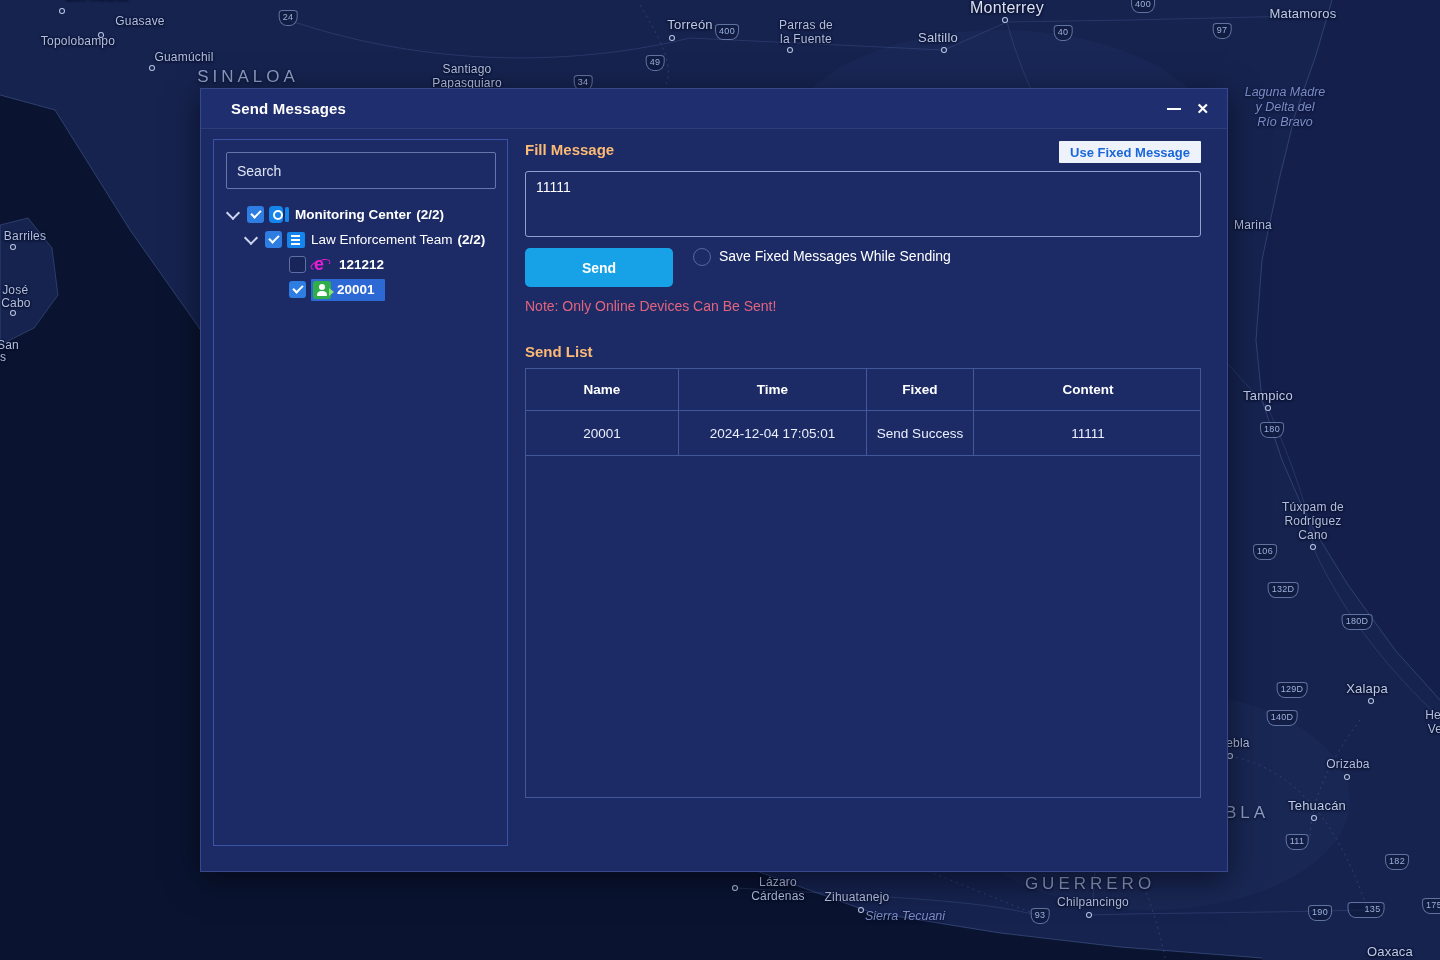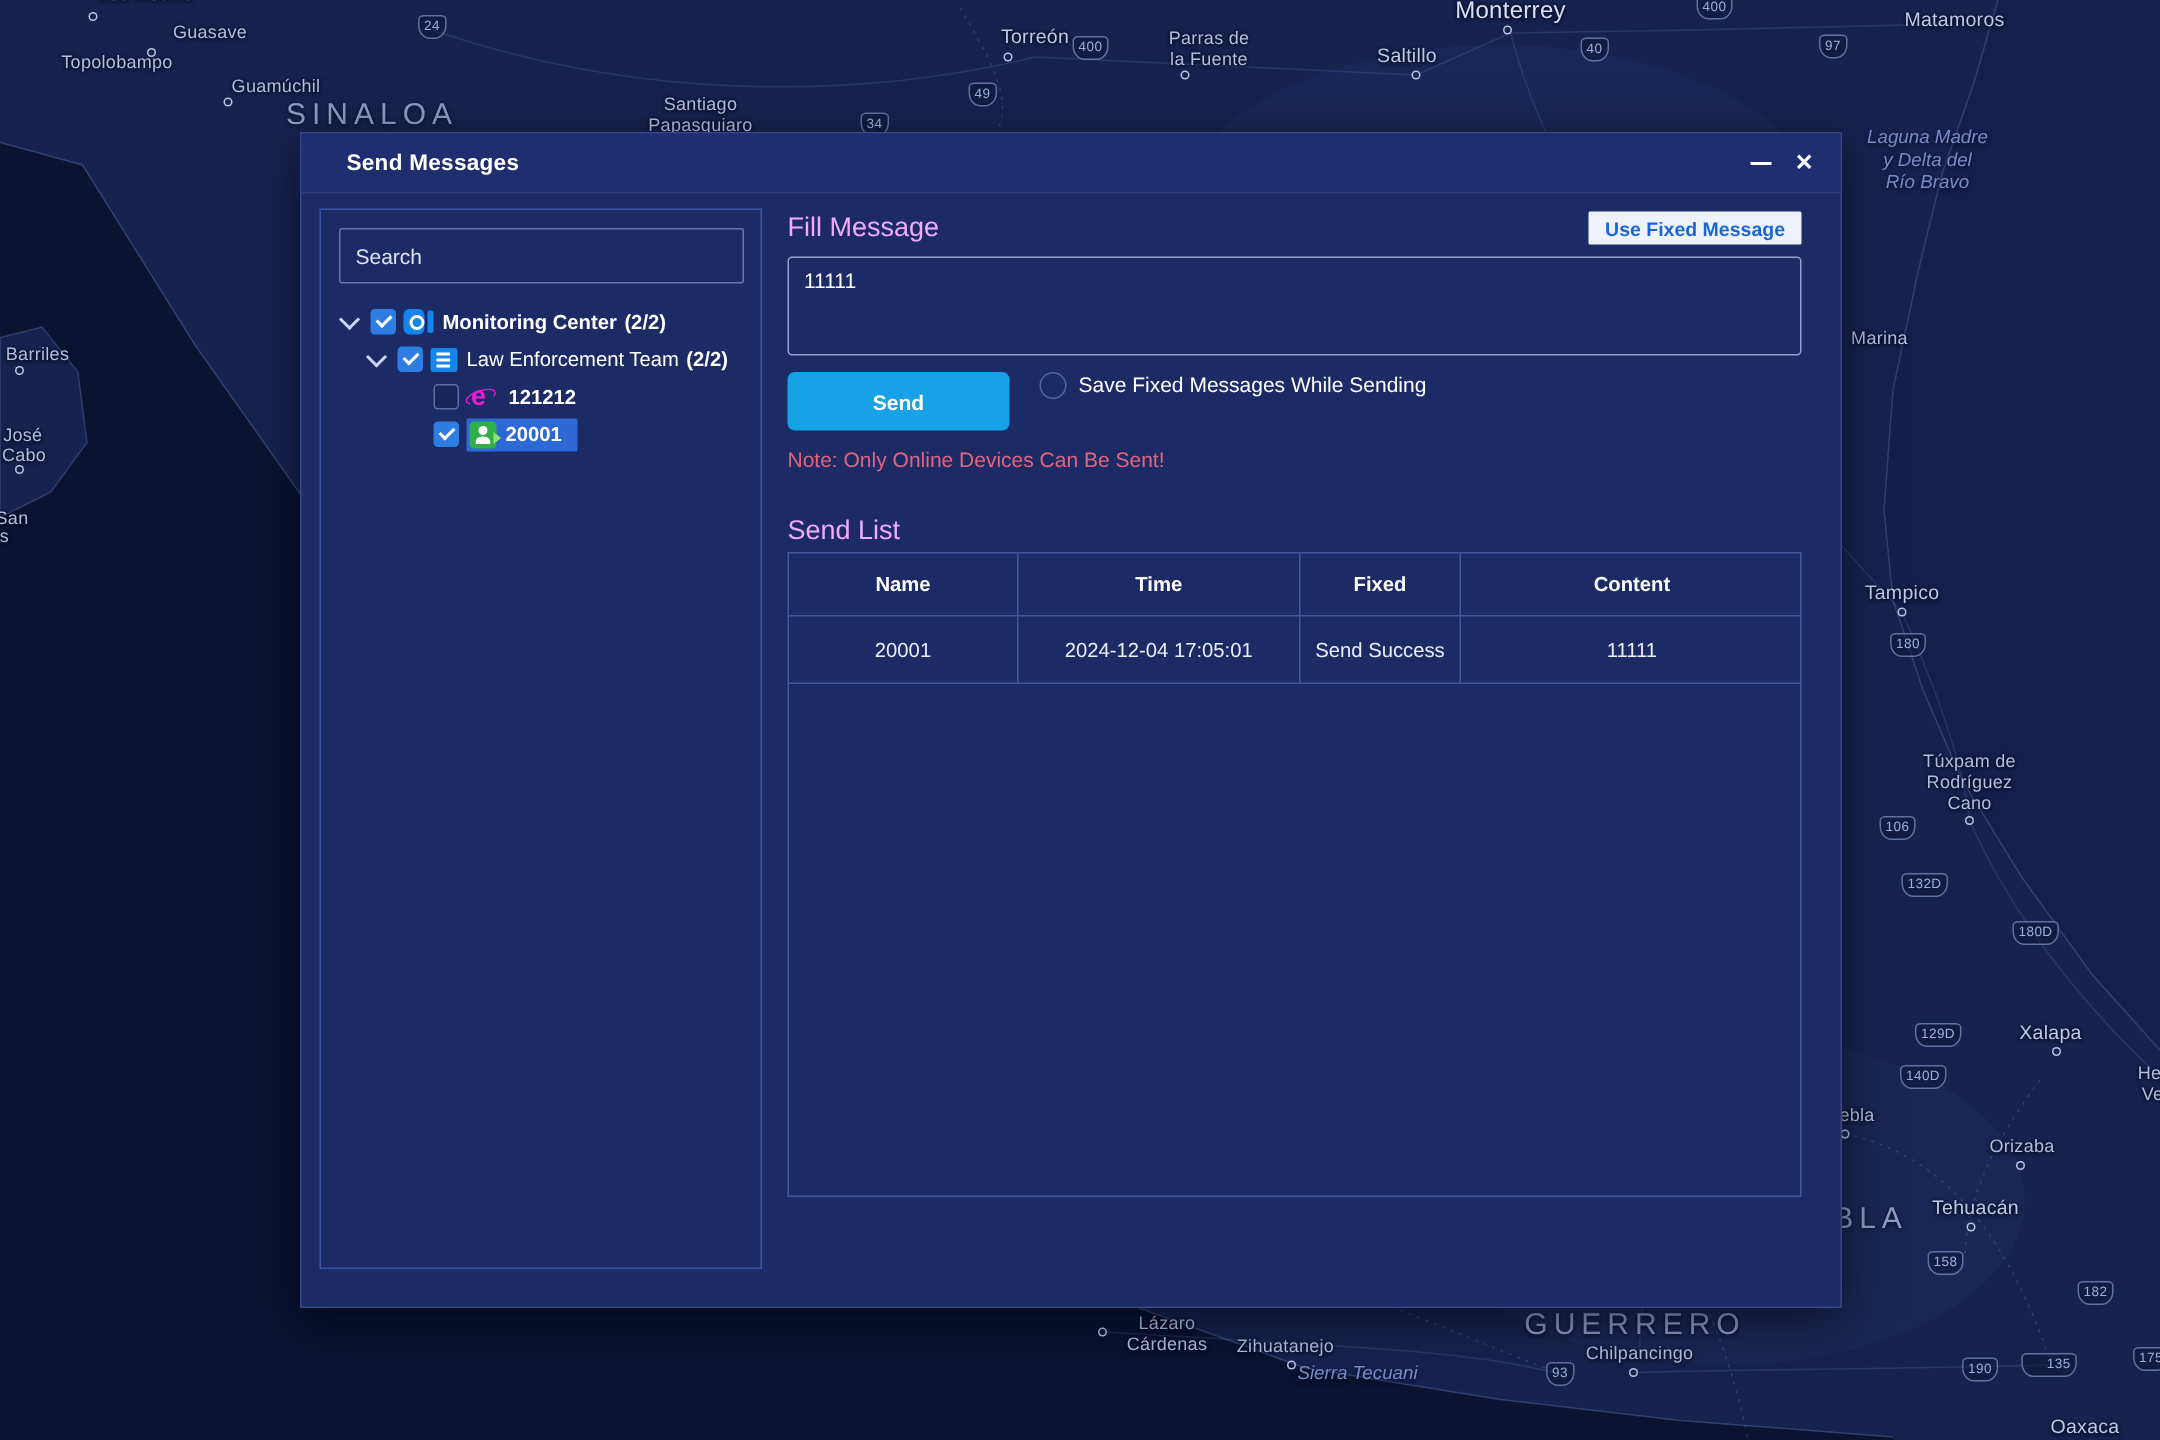--- a/index.html
+++ b/index.html
@@ -8,21 +8,21 @@
        -webkit-font-smoothing:antialiased}
 
   
   .map{position:absolute;inset:0;background:#16234f}
   .map svg{position:absolute;inset:0}
   .mlabel{position:absolute;transform:translate(-50%,-50%);color:#becae9;font-size:13px;
           white-space:pre;text-align:center;line-height:1.15;letter-spacing:.2px;
           text-shadow:0 1px 3px rgba(4,10,30,.95),0 0 2px rgba(4,10,30,.9)}
   .mlabel.sm{font-size:12px;color:#b2bfe2}
   .mlabel.lg{font-size:16px;color:#d9e0f6}
-  .mstate{position:absolute;transform:translate(-50%,-50%);color:#8d9cc6;font-size:20px;
+  .mstate{position:absolute;transform:translate(-50%,-50%);color:#8d9cc6;font-size:17px;
           letter-spacing:4px;white-space:pre;text-shadow:0 1px 3px rgba(4,10,30,.9)}
   .mpark{position:absolute;transform:translate(-50%,-50%);color:#7a8cc7;font-size:12.5px;
          font-style:italic;white-space:pre;text-align:center;line-height:1.2;
          text-shadow:0 1px 3px rgba(4,10,30,.9)}
   .shield{position:absolute;transform:translate(-50%,-50%);font-size:9px;line-height:1;
           color:#9db0dc;border:1px solid rgba(150,172,222,.6);background:rgba(13,24,56,.55);
           padding:2px 3px 3px;border-radius:4px 4px 8px 8px / 3px 3px 9px 9px;letter-spacing:.3px}
   .mdot{position:absolute;transform:translate(-50%,-50%);width:6px;height:6px;border-radius:50%;
         border:1.5px solid rgba(215,225,250,.85);background:rgba(20,35,80,.4);box-sizing:border-box}
 
@@ -72,21 +72,21 @@
   .icon-ie .orbit{position:absolute;left:-1px;top:5px;width:21px;height:9px;border:1.5px solid #e81ed4;
                   border-radius:50%;transform:rotate(-18deg);border-bottom-color:transparent;box-sizing:border-box}
   .icon-person{width:18px;height:18px;background:#2fae4a;border-radius:3px}
   .icon-person .head{position:absolute;left:6px;top:3px;width:6px;height:6px;background:#fff;border-radius:50%}
   .icon-person .bod{position:absolute;left:4px;bottom:3px;width:10px;height:5px;background:#fff;border-radius:5px 5px 1px 1px}
   .icon-person .arrow{position:absolute;right:-3px;bottom:3px;width:0;height:0;
                       border-left:5px solid #8fe46e;border-top:4px solid transparent;border-bottom:4px solid transparent}
 
   
   .content{position:absolute;left:324px;top:50px;width:676px;height:718px}
-  .sec-h{position:absolute;color:#f0abfc;font-size:18px;font-weight:normal}
+  .sec-h{position:absolute;color:#fdba74;font-size:15px;font-weight:bold}
   .usefixed{position:absolute;right:0;top:2px;height:22px;background:#eef3fb;color:#1a66d9;
             font-size:13px;font-weight:bold;border:none;padding:0 11px;cursor:pointer;
             font-family:"Liberation Sans",sans-serif;border-radius:1px}
   .msgbox{position:absolute;left:0;top:32px;width:676px;height:66px;box-sizing:border-box;
           background:transparent;border:1px solid rgba(175,190,230,.8);border-radius:3px;
           color:#fff;font-size:14px;padding:7px 10px;resize:none;outline:none;
           font-family:"Liberation Sans",sans-serif}
   .sendrow{position:absolute;left:0;top:109px;height:39px;display:flex;align-items:flex-start}
   .sendbtn{width:148px;height:39px;background:#17a2e8;border:none;border-radius:5px;color:#fff;
            font-size:14px;font-weight:bold;cursor:pointer;font-family:"Liberation Sans",sans-serif}
@@ -191,21 +191,21 @@
       <span class="shield" style="left: 1143px; top: 5px;">400</span>
       <span class="shield" style="left: 1063px; top: 33px;">40</span>
       <span class="shield" style="left: 1222px; top: 31px;">97</span>
       <span class="shield" style="left: 1176px; top: 205px; margin-top: 35px;">80</span>
       <span class="shield" style="left: 1272px; top: 430px;">180</span>
       <span class="shield" style="left: 1265px; top: 552px;">106</span>
       <span class="shield" style="left: 1283px; top: 590px;">132D</span>
       <span class="shield" style="left: 1357px; top: 622px;">180D</span>
       <span class="shield" style="left: 1292px; top: 690px;">129D</span>
       <span class="shield" style="left: 1282px; top: 718px;">140D</span>
-      <span class="shield" style="left: 1297px; top: 842px;">158</span>
+      <span class="shield" style="left: 1297px; top: 842px;">111</span>
       <span class="shield" style="left: 1397px; top: 862px;">182</span>
       <span class="shield" style="left: 1320px; top: 913px;">190</span>
       <span class="shield" style="left: 1366px; top: 910px; padding-left: 16px;">135</span>
       <span class="shield" style="left: 1434px; top: 906px;">175</span>
       <span class="shield" style="left: 1040px; top: 916px;">93</span>
       <span class="mdot" style="left: 62px; top: 11px;"></span>
       <span class="mdot" style="left: 101px; top: 35px;"></span>
       <span class="mdot" style="left: 152px; top: 68px;"></span>
       <span class="mdot" style="left: 672px; top: 38px;"></span>
       <span class="mdot" style="left: 790px; top: 50px;"></span>

